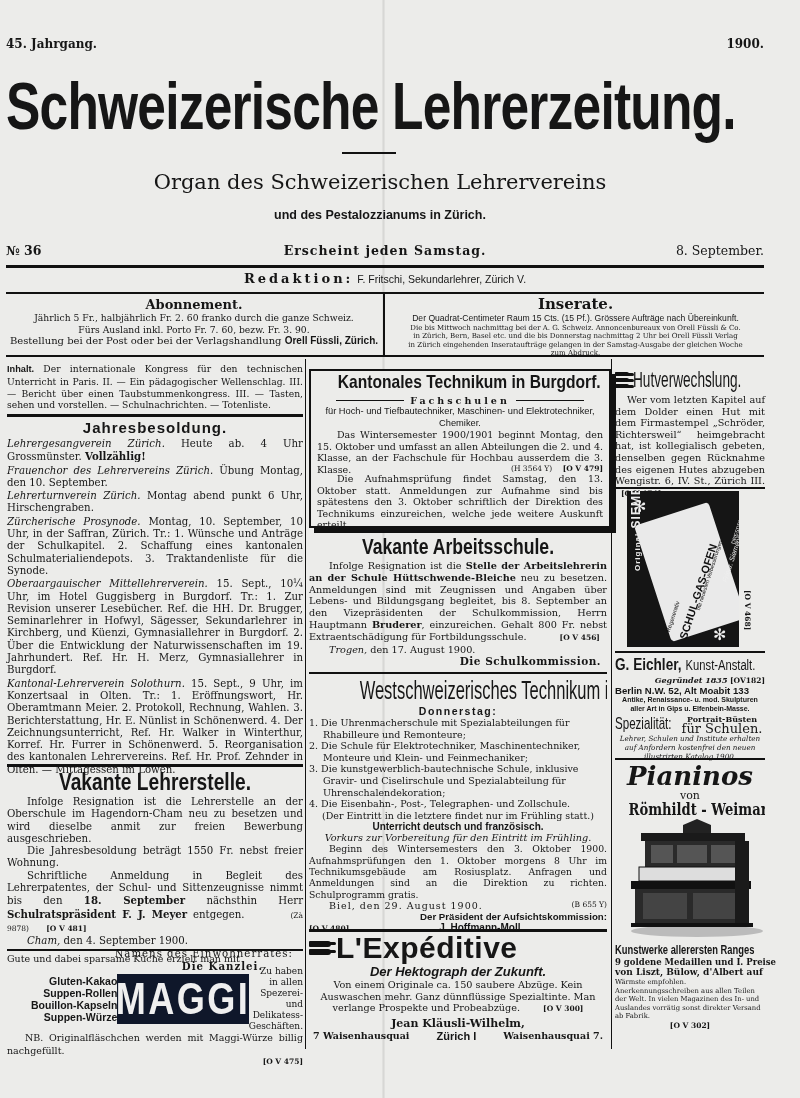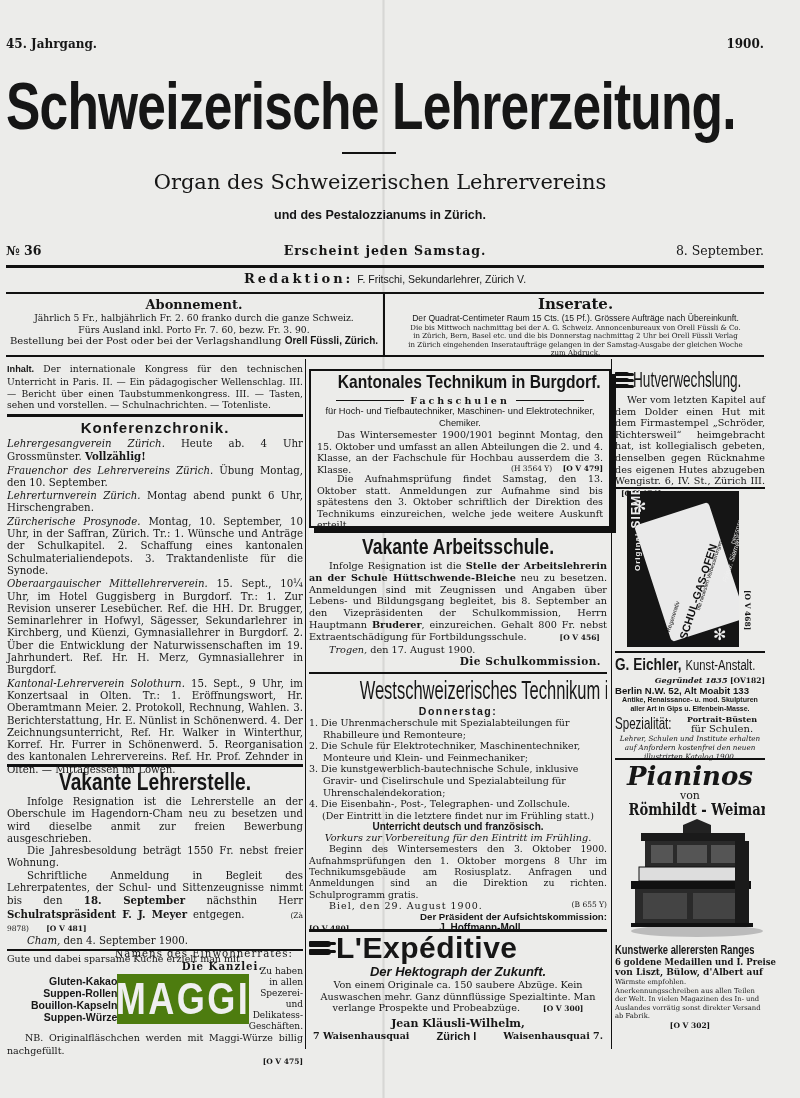--- a/index.html
+++ b/index.html
@@ -64,21 +64,21 @@
 
 <div class="vr" style="left:305px;top:359px;width:1px;height:690px;"></div>
 <div class="vr" style="left:611px;top:359px;width:1px;height:690px;"></div>
 
 <div class="abs" style="left:7px;top:363px;width:296px;">
   <p class="txt" style="font-size:9.2px;line-height:11.8px;"><span class="sans b">Inhalt.</span> <span>Der internationale Kongress für den technischen Unterricht in Paris. II. — Ein pädagogischer Wellenschlag. III. — Bericht über einen Taubstummenkongress. III. — Tasten, sehen und vorstellen. — Schulnachrichten. — Totenliste.</span></p>
 </div>
 <div class="hr" style="left:7px;top:414px;width:296px;height:3px;"></div>
 
 <div class="abs" style="left:7px;top:419px;width:296px;">
-  <div class="sans b center" style="font-size:15px;letter-spacing:1px;margin-bottom:2px;">Konferenzchronik.</div>
+  <div class="sans b center" style="font-size:15px;letter-spacing:1px;margin-bottom:2px;">Jahresbesoldung.</div>
   <div>
     <p class="txt" style="margin-bottom:1px;"><span class="it">Lehrergesangverein Zürich.</span> <span>Heute ab. 4 Uhr Grossmünster.</span> <span class="b">Vollzählig!</span></p>
     <p class="txt" style="margin-bottom:1px;"><span class="it">Frauenchor des Lehrervereins Zürich.</span> <span>Übung Montag, den 10. September.</span></p>
     <p class="txt" style="margin-bottom:1px;"><span class="it">Lehrerturnverein Zürich.</span> <span>Montag abend punkt 6 Uhr, Hirschengraben.</span></p>
     <p class="txt" style="margin-bottom:1px;"><span class="it">Zürcherische Prosynode.</span> <span>Montag, 10. September, 10 Uhr, in der Saffran, Zürich. Tr.: 1. Wünsche und Anträge der Schulkapitel. 2. Schaffung eines kantonalen Schulmaterialiendepots. 3. Traktandenliste für die Synode.</span></p>
     <p class="txt" style="margin-bottom:1px;"><span class="it">Oberaargauischer Mittellehrerverein.</span> <span>15. Sept., 10¼ Uhr, im Hotel Guggisberg in Burgdorf. Tr.: 1. Zur Revision unserer Lesebücher. Ref. die HH. Dr. Brugger, Seminarlehrer in Hofwyl, Sägesser, Sekundarlehrer in Kirchberg, und Küenzi, Gymnasiallehrer in Burgdorf. 2. Über die Entwicklung der Naturwissenschaften im 19. Jahrhundert. Ref. Hr. H. Merz, Gymnasiallehrer in Burgdorf.</span></p>
     <p class="txt"><span class="it">Kantonal-Lehrerverein Solothurn.</span> <span>15. Sept., 9 Uhr, im Konzertsaal in Olten. Tr.: 1. Eröffnungswort, Hr. Oberamtmann Meier. 2. Protokoll, Rechnung, Wahlen. 3. Berichterstattung, Hr. E. Nünlist in Schönenwerd. 4. Der Zeichnungsunterricht, Ref. Hr. Walker in Winterthur, Korref. Hr. Furrer in Schönenwerd. 5. Reorganisation des kantonalen Lehrervereins. Ref. Hr. Prof. Zehnder in Olten. — Mittagessen im Löwen.</span></p>
   </div>
 </div>
 <div class="hr" style="left:7px;top:764px;width:296px;height:3px;"></div>
@@ -100,21 +100,21 @@
 
 <div class="abs" style="left:7px;top:953px;width:296px;">
   <p class="txt" style="font-size:9.5px;">Gute und dabei sparsame Küche erzielt man mit</p>
   <div style="display:flex;align-items:center;justify-content:space-between;margin-top:1px;">
     <div class="sans b right" style="font-size:10.5px;line-height:12px;width:88px;margin-left:24px;">
       <div>Gluten-Kakao</div>
       <div>Suppen-Rollen</div>
       <div style="white-space:nowrap;">Bouillon-Kapseln</div>
       <div>Suppen-Würze</div>
     </div>
-    <div style="background:#4d7c0f;width:148px;height:50px;display:flex;align-items:center;justify-content:center;overflow:hidden;">
+    <div style="background:#0f172a;width:148px;height:50px;display:flex;align-items:center;justify-content:center;overflow:hidden;">
       <span class="sans b" style="color:#efefef;font-size:44px;letter-spacing:3px;transform:scaleX(0.82);display:inline-block;">MAGGI</span>
     </div>
     <div class="right" style="font-size:9px;line-height:11px;width:56px;">Zu haben in allen Spezerei- und Delikatess-Geschäften.</div>
   </div>
   <p class="txt" style="text-indent:18px;font-size:9.5px;">NB. Originalfläschchen werden mit Maggi-Würze billig nachgefüllt.</p>
   <p class="ref right">[O V 475]</p>
 </div>
 
 <div class="abs" style="left:309px;top:369px;width:298px;height:155px;border:2px solid #111;box-shadow:5px 5px 0 #111;background:#ececea;">
   <div style="height:24px;overflow:hidden;padding-top:0;">
@@ -223,21 +223,21 @@
   <p class="right" style="font-size:8px;"><span class="b it">Gegründet 1835</span> <span class="ref">[OV182]</span></p>
   <p class="sans b" style="font-size:9.6px;white-space:nowrap;">Berlin N.W. 52, Alt Moabit 133</p>
   <p class="sans b center" style="font-size:7px;line-height:8.5px;">Antike, Renaissance- u. mod. Skulpturen</p>
   <p class="sans b center" style="font-size:7px;line-height:8.5px;">aller Art in Gips u. Elfenbein-Masse.</p>
   <div style="display:flex;align-items:center;margin-top:1px;">
     <div style="overflow:hidden;height:20px;width:64px;">
         <div class="sans" style="font-size:17px;line-height:20px;transform:scaleX(0.68);transform-origin:left top;white-space:nowrap;">Spezialität:</div>
       </div>
     <div class="center" style="flex:1;line-height:9px;">
         <div class="serif b" style="font-size:8px;">Portrait-Büsten</div>
-        <div style="font-size:10px;">für Schulen.</div>
+        <div style="font-size:13px;">für Schulen.</div>
       </div>
   </div>
   <p class="it center" style="font-size:7.2px;line-height:9px;">Lehrer, Schulen und Institute erhalten auf Anfordern kostenfrei den neuen illustrirten Katalog 1900.</p>
 </div>
 <div class="hr" style="left:615px;top:758px;width:150px;height:2px;"></div>
 
 <div class="abs" style="left:615px;top:762px;width:150px;">
   <div class="serif b center" style="font-size:26px;line-height:28px;font-style:italic;">Pianinos</div>
   <div class="serif center" style="font-size:11px;line-height:11px;">von</div>
   <div style="overflow:hidden;height:18px;">
@@ -255,17 +255,17 @@
     <rect x="16" y="62" width="120" height="8" fill="#111"></rect>
     <rect x="20" y="70" width="112" height="34" fill="#2a2a2a"></rect>
     <rect x="28" y="74" width="44" height="26" fill="#444"></rect>
     <rect x="78" y="74" width="44" height="26" fill="#444"></rect>
     <rect x="120" y="22" width="14" height="84" fill="#1a1a1a"></rect>
     <rect x="16" y="104" width="122" height="4" fill="#111"></rect>
   </svg>
   <div style="overflow:hidden;height:14px;">
       <div class="sans b" style="font-size:12px;line-height:14px;transform:scaleX(0.78);transform-origin:left top;white-space:nowrap;">Kunstwerke allerersten Ranges</div>
     </div>
-  <p class="b" style="font-size:8.5px;line-height:10px;white-space:nowrap;">6 goldene Medaillen und I. Preise</p>
+  <p class="b" style="font-size:8.5px;line-height:10px;white-space:nowrap;">9 goldene Medaillen und I. Preise</p>
   <p class="b" style="font-size:9px;line-height:11px;white-space:nowrap;">von Liszt, Bülow, d'Albert auf</p>
   <p style="font-size:6.8px;line-height:8.6px;">Wärmste empfohlen. Anerkennungsschreiben aus allen Teilen der Welt. In vielen Magazinen des In- und Auslandes vorrätig sonst direkter Versand ab Fabrik.</p>
   <p class="ref center">[O V 302]</p>
 </div>
 
 </body></html>

